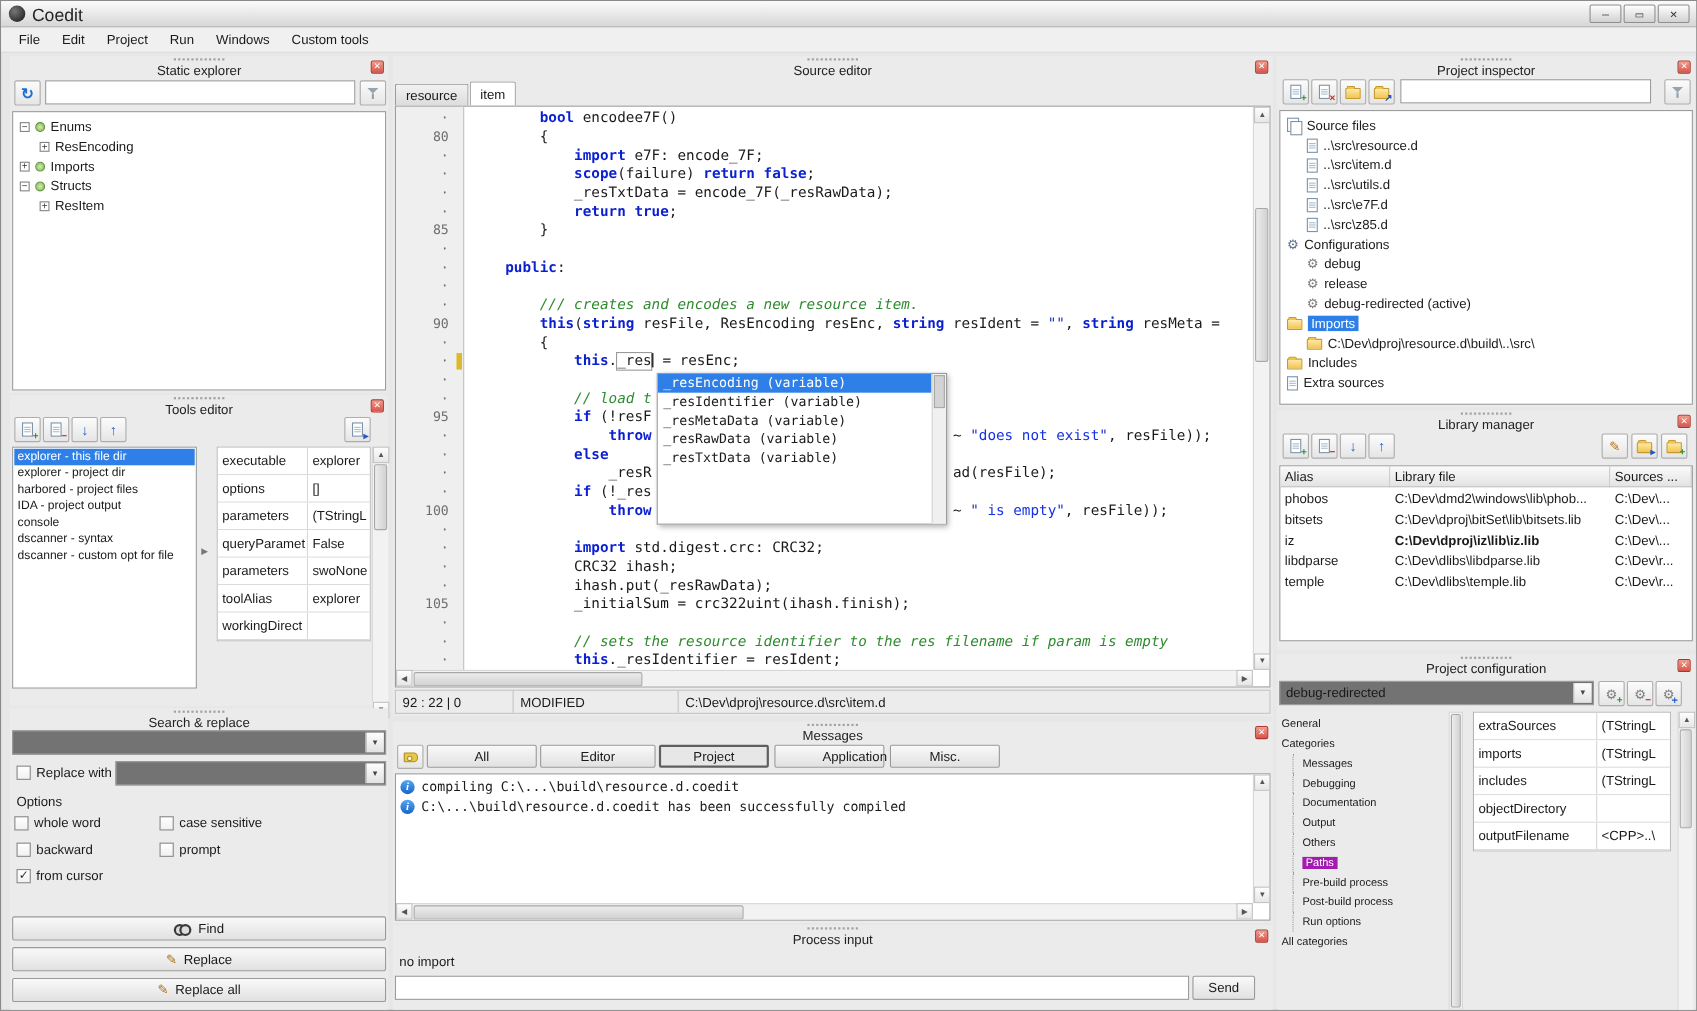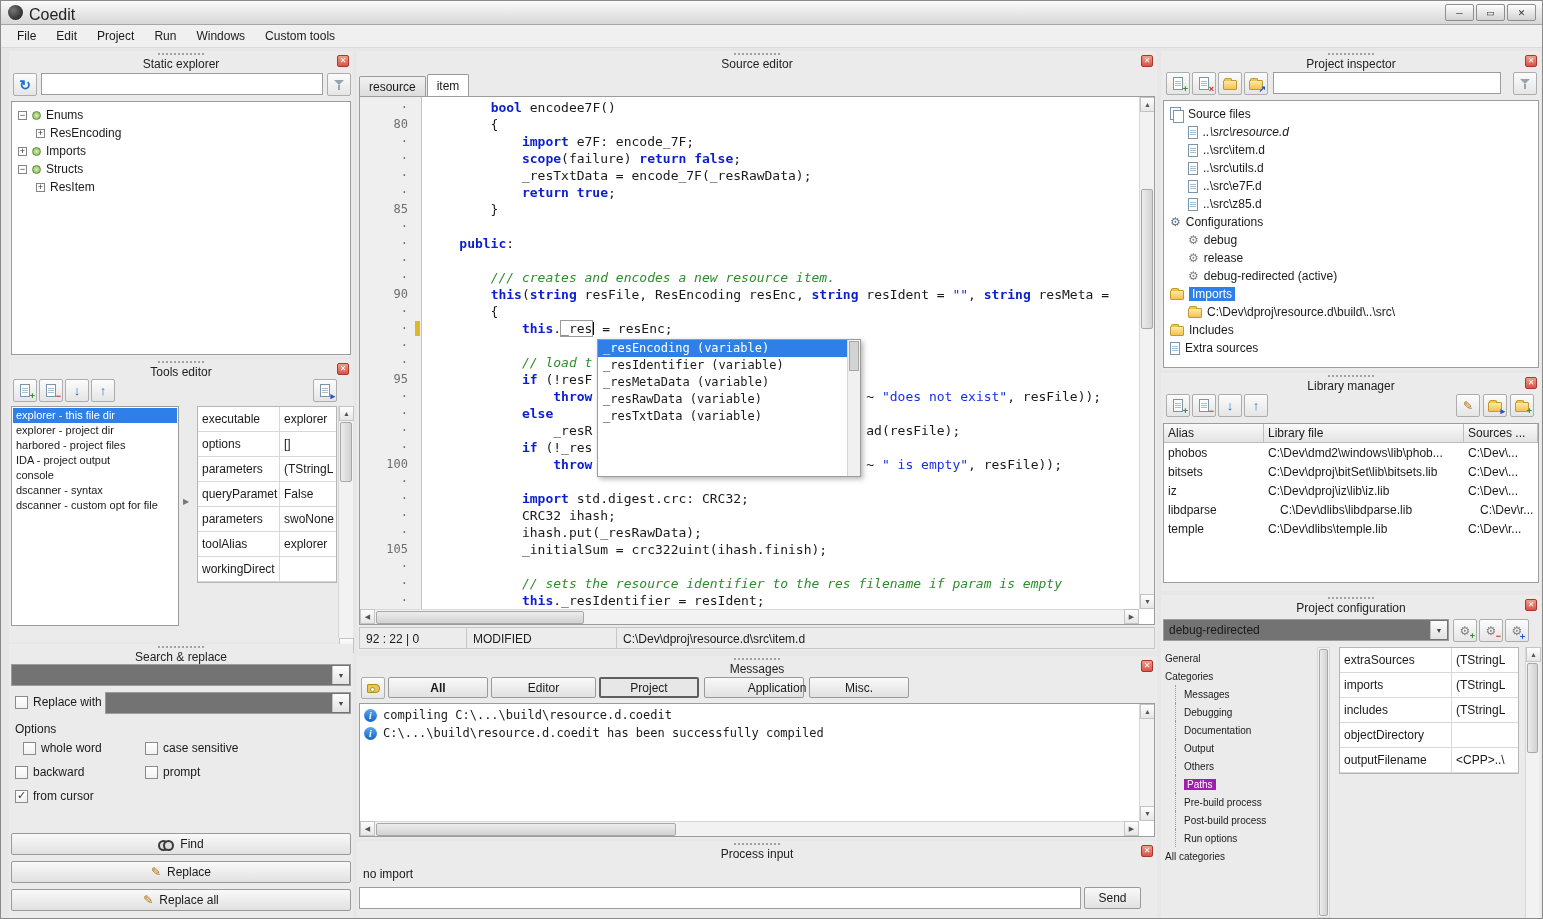--- a/index.html
+++ b/index.html
@@ -257,21 +257,21 @@
   <div class="srcheck" style="left:6px;top:51px">
     <span class="cbx"></span>
     <span>Replace with</span>
   </div>
   <div class="combo" style="left:96px;top:48px;right:2px">
     <span class="cval"></span>
     <span class="cbtn"></span>
   </div>
   <div style="position:absolute;left:6px;top:78px;font-size:12px">Options</div>
   <div id="sr-options">
-      <div class="srcheck" style="left: 14px; top: 97px; text-align: center;">
+      <div class="srcheck" style="left: 4px; top: 97px; text-align: center;">
         <span class="cbx"></span>
         <span>whole word</span>
       </div>
       <div class="srcheck" style="left: 136px; top: 97px;">
         <span class="cbx"></span>
         <span>case sensitive</span>
       </div>
       <div class="srcheck" style="left: 6px; top: 121px;">
         <span class="cbx"></span>
         <span>backward</span>
@@ -467,21 +467,21 @@
 <section class="panel" style="left:356px;top:655px;width:800px;height:183px">
   <div class="phead">
     <div class="grip"></div>
     <span class="ptitle">Messages</span>
     <div class="pclose"></div>
   </div>
   <div class="tbtn" style="left:4px;top:21px;height:22px">
       <span class="ic-tag"></span>
     </div>
   <div id="msg-filters" style="position:absolute;left:0;top:21px;right:0;height:22px">
-      <div class="fbtn" style="left: 31px; width: 100px; font-weight: bold;">All</div>
+      <div class="fbtn" style="left: 31px; width: 100px;">All</div>
       <div class="fbtn" style="left: 134px; width: 105px;">Editor</div>
       <div class="fbtn active" style="left: 242px; width: 100px;">Project</div>
       <div class="fbtn" style="left: 347px; width: 100px; padding-left: 46px;">Application</div>
       <div class="fbtn" style="left: 452px; width: 100px;">Misc.</div>
     </div>
   <div class="wbox" style="left:2px;top:47px;right:2px;bottom:2px">
     <div id="msg-list" style="position:absolute;left:0;top:2px;right:15px">
         <div class="mrow">
           <span class="ic-info">i</span>
           <span>compiling C:\...\build\resource.d.coedit</span>
@@ -539,21 +539,21 @@
     </div>
   <input class="tinput" style="left: 112px; top: 21px; width: 228px;" value="">
   <div class="tbtn" style="right:4px;top:21px">
       <span class="ic-funnel"></span>
     </div>
   <div class="wbox" style="left:2px;top:49px;right:2px;bottom:2px;padding:4px" id="inspector-tree">
       <div class="itrow" style="padding-left: 2px;">
         <span class="ic-pages"></span>
         <span class="ilabel">Source files</span>
       </div>
-      <div class="itrow" style="padding-left: 20px; font-style: italic;">
+      <div class="itrow" style="padding-left: 20px;">
         <span class="ic-page"></span>
         <span class="ilabel">..\src\resource.d</span>
       </div>
       <div class="itrow" style="padding-left: 20px;">
         <span class="ic-page"></span>
         <span class="ilabel">..\src\item.d</span>
       </div>
       <div class="itrow" style="padding-left: 20px;">
         <span class="ic-page"></span>
         <span class="ilabel">..\src\utils.d</span>
@@ -643,26 +643,26 @@
         <div class="lcell" style="width: 200px;">C:\Dev\dmd2\windows\lib\phob...</div>
         <div class="lcell" style="flex: 1 1 0%;">C:\Dev\...</div>
       </div>
       <div class="lrow2">
         <div class="lcell" style="width: 100px;">bitsets</div>
         <div class="lcell" style="width: 200px;">C:\Dev\dproj\bitSet\lib\bitsets.lib</div>
         <div class="lcell" style="flex: 1 1 0%;">C:\Dev\...</div>
       </div>
       <div class="lrow2">
         <div class="lcell" style="width: 100px;">iz</div>
-        <div class="lcell" style="width: 200px;">C:\Dev\dproj\iz\lib\iz.lib</div>
+        <div class="lcell" style="width: 200px; font-weight: bold;">C:\Dev\dproj\iz\lib\iz.lib</div>
         <div class="lcell" style="flex: 1 1 0%;">C:\Dev\...</div>
       </div>
       <div class="lrow2">
         <div class="lcell" style="width: 100px;">libdparse</div>
-        <div class="lcell" style="width: 200px; margin-left: 12px;">C:\Dev\dlibs\libdparse.lib</div>
+        <div class="lcell" style="width: 200px;">C:\Dev\dlibs\libdparse.lib</div>
         <div class="lcell" style="flex: 1 1 0%;">C:\Dev\r...</div>
       </div>
       <div class="lrow2">
         <div class="lcell" style="width: 100px;">temple</div>
         <div class="lcell" style="width: 200px;">C:\Dev\dlibs\temple.lib</div>
         <div class="lcell" style="flex: 1 1 0%;">C:\Dev\r...</div>
       </div>
     </div>
 </section>
 

